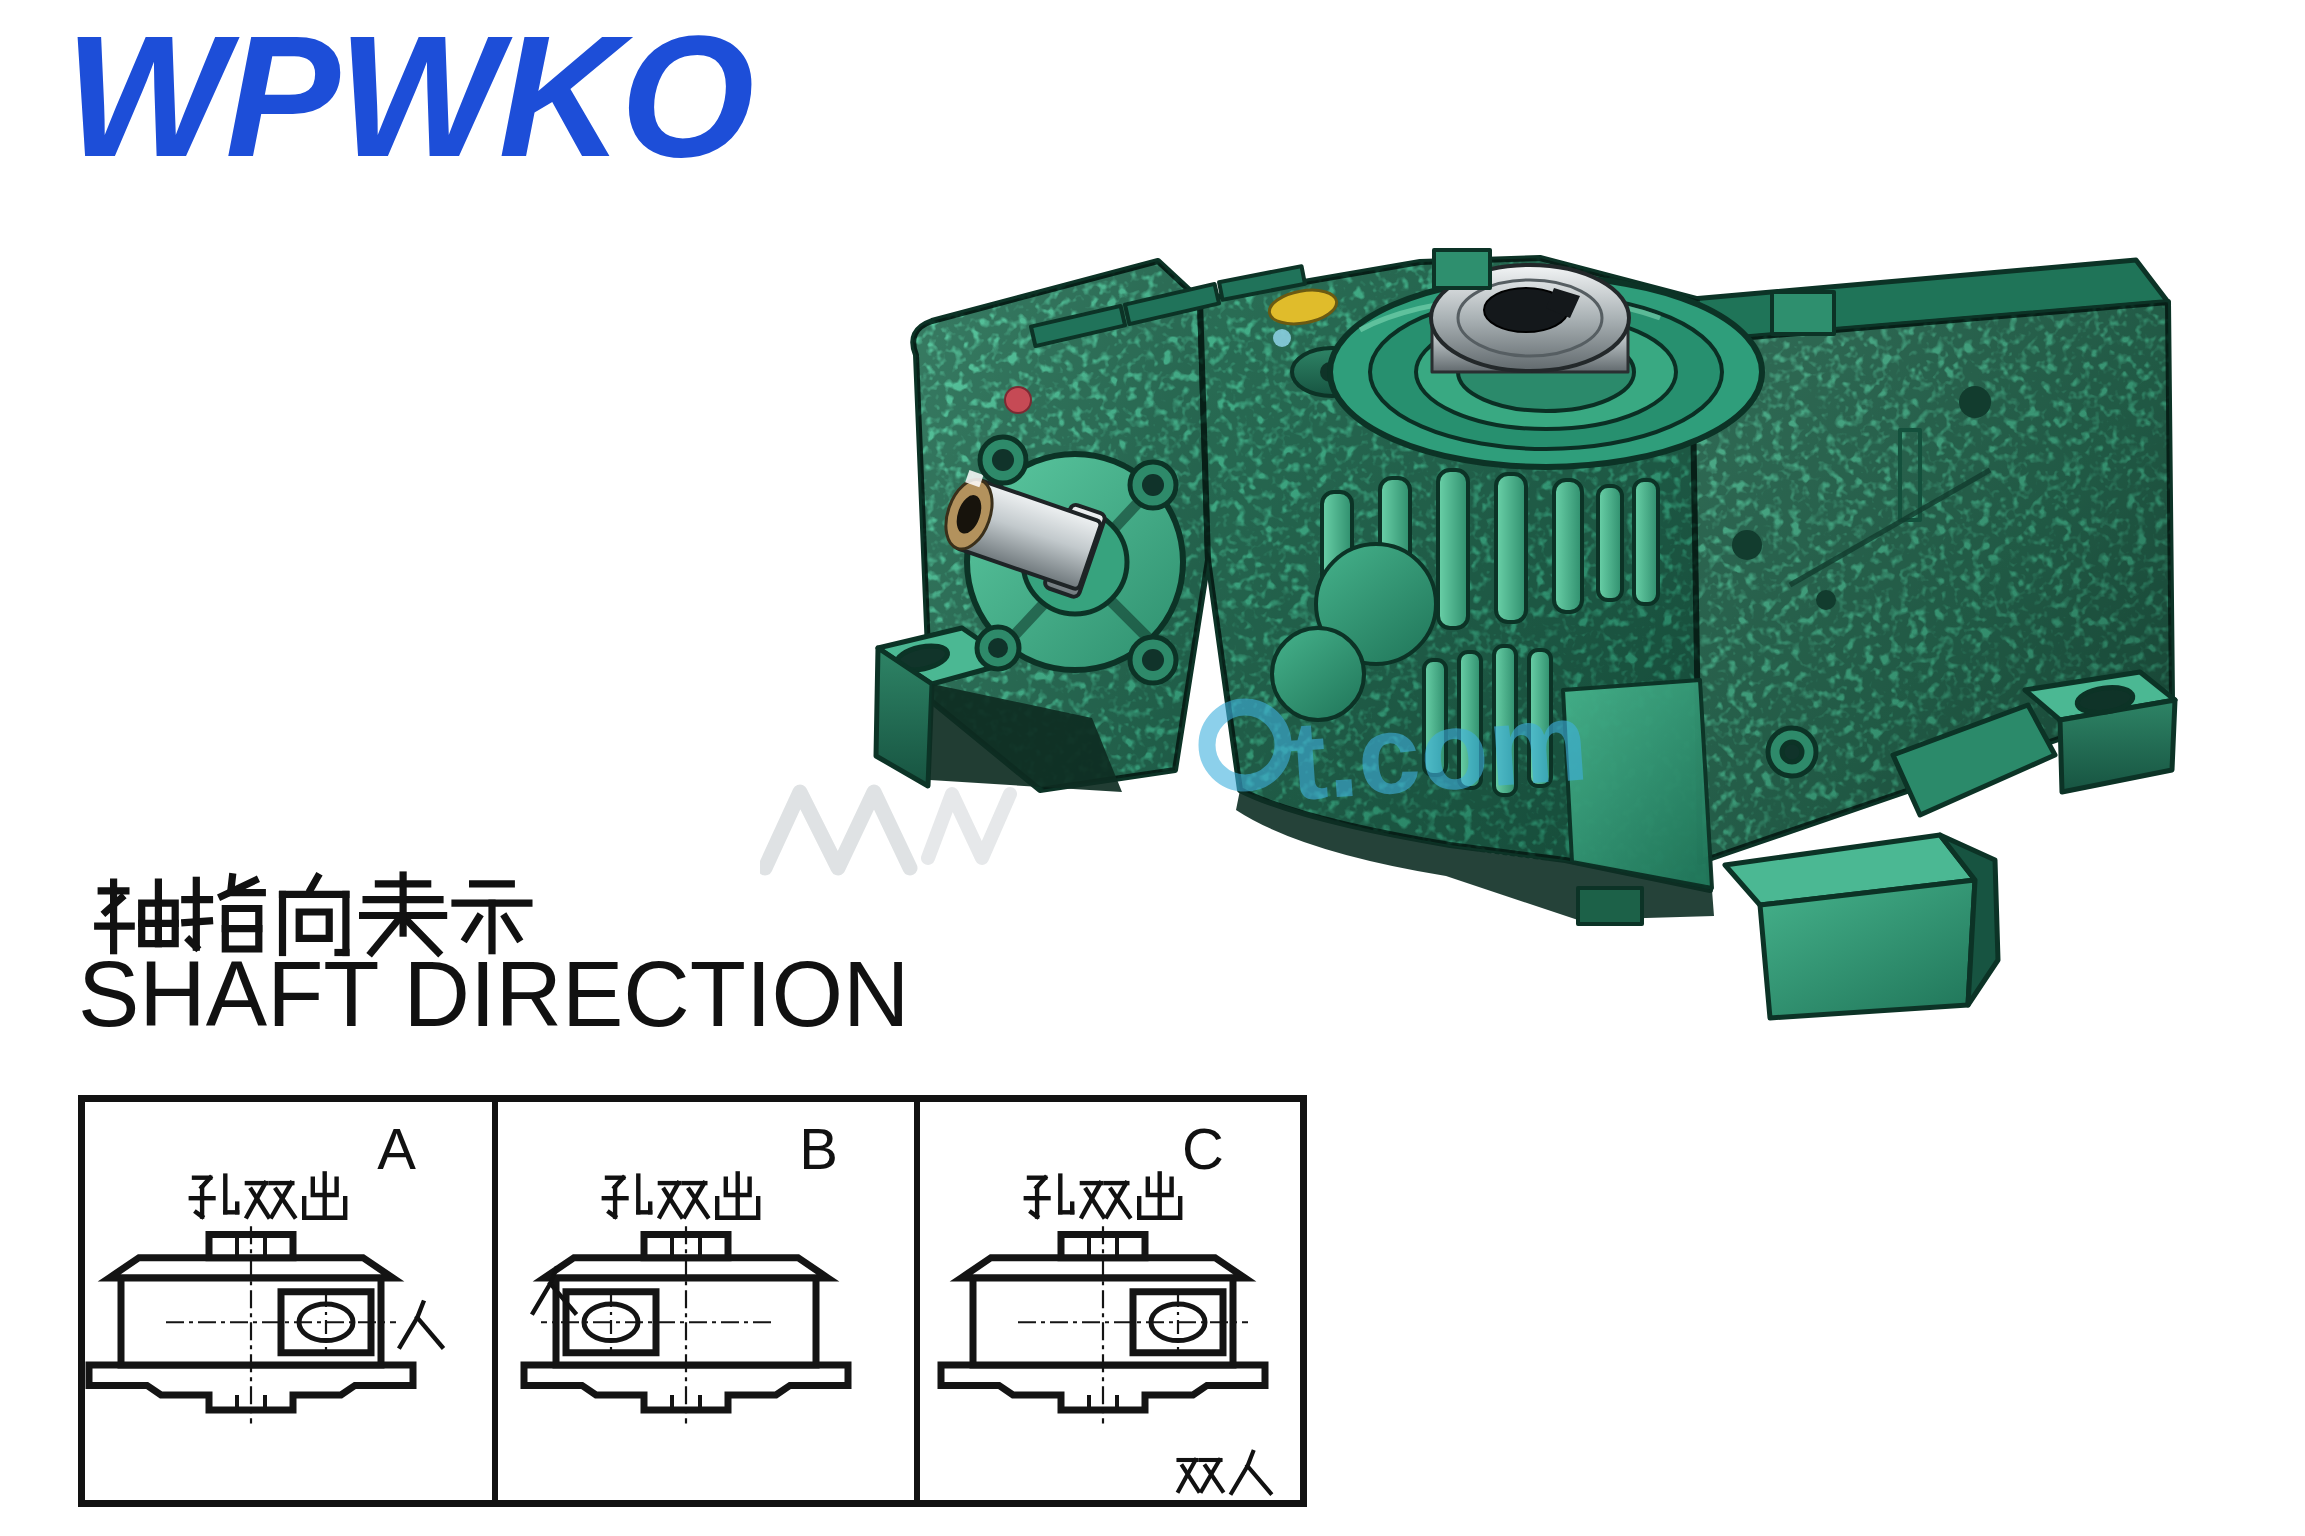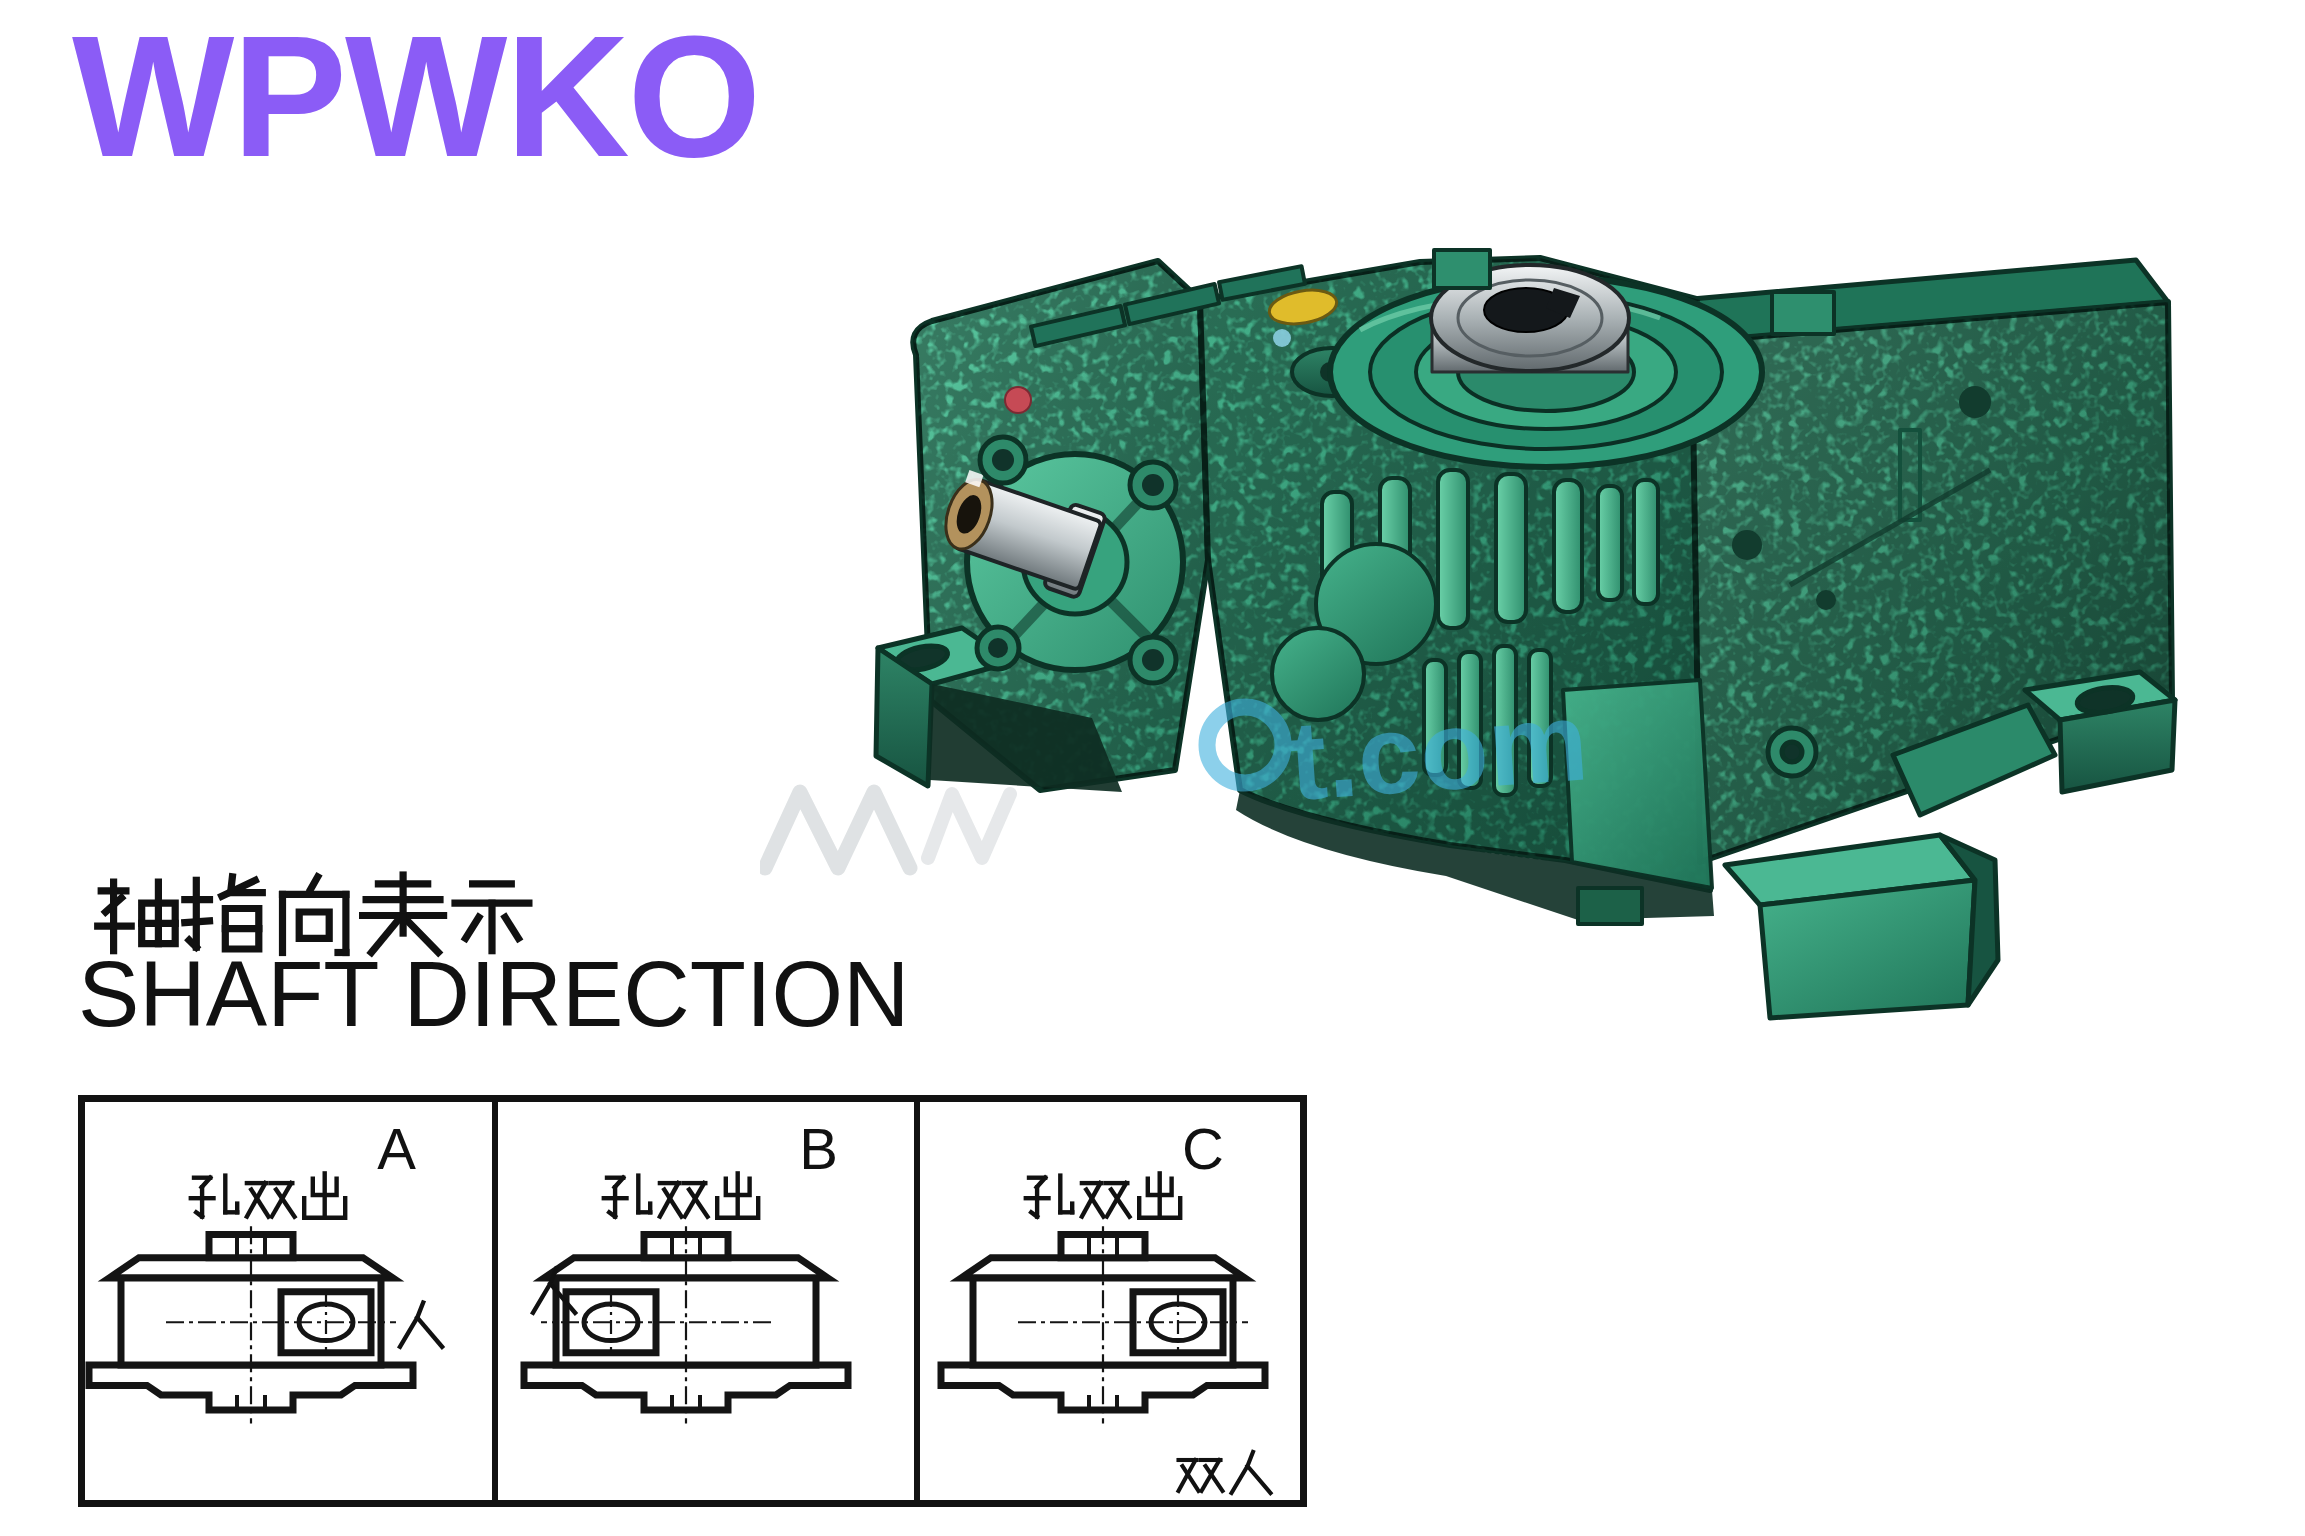--- a/index.html
+++ b/index.html
@@ -1,19 +1,19 @@
 <!DOCTYPE html>
 <html><head>
 <meta charset="utf-8">
 <style>
   html,body{margin:0;padding:0;background:#ffffff;}
   .page{position:relative;width:2305px;height:1536px;background:#ffffff;overflow:hidden;
         font-family:"Liberation Sans", sans-serif;color:#0c0c0c;}
   .abs{position:absolute;}
-  .page-title{left:72px;top:10px;font-size:172px;font-weight:bold;letter-spacing:-2px;line-height:1;color:#8b5cf6;}
+  .page-title{left:65px;top:10px;font-size:172px;font-weight:bold;letter-spacing:-2px;line-height:1;color:#1d4ed8;font-style:italic;}
   .heading-cn{left:92px;top:868px;}
   .heading-en{left:78px;top:948px;font-size:92px;font-weight:400;letter-spacing:0px;line-height:1;color:#111;text-align:center;}
   .gearbox-wrap{left:760px;top:215px;width:1500px;height:812px;z-index:1;}
   .text-layer{z-index:2;}
   
   .shaft-table{left:78px;top:1095px;width:1229px;height:412px;border:7px solid #121212;display:flex;z-index:2;background:#fff;box-sizing:border-box;}
   .cell{position:relative;height:100%;border-right:6px solid #121212;box-sizing:border-box;overflow:hidden;}
   .cell:last-child{border-right:none;}
   .cell-a{width:413px;}
   .cell-b{width:422px;}

